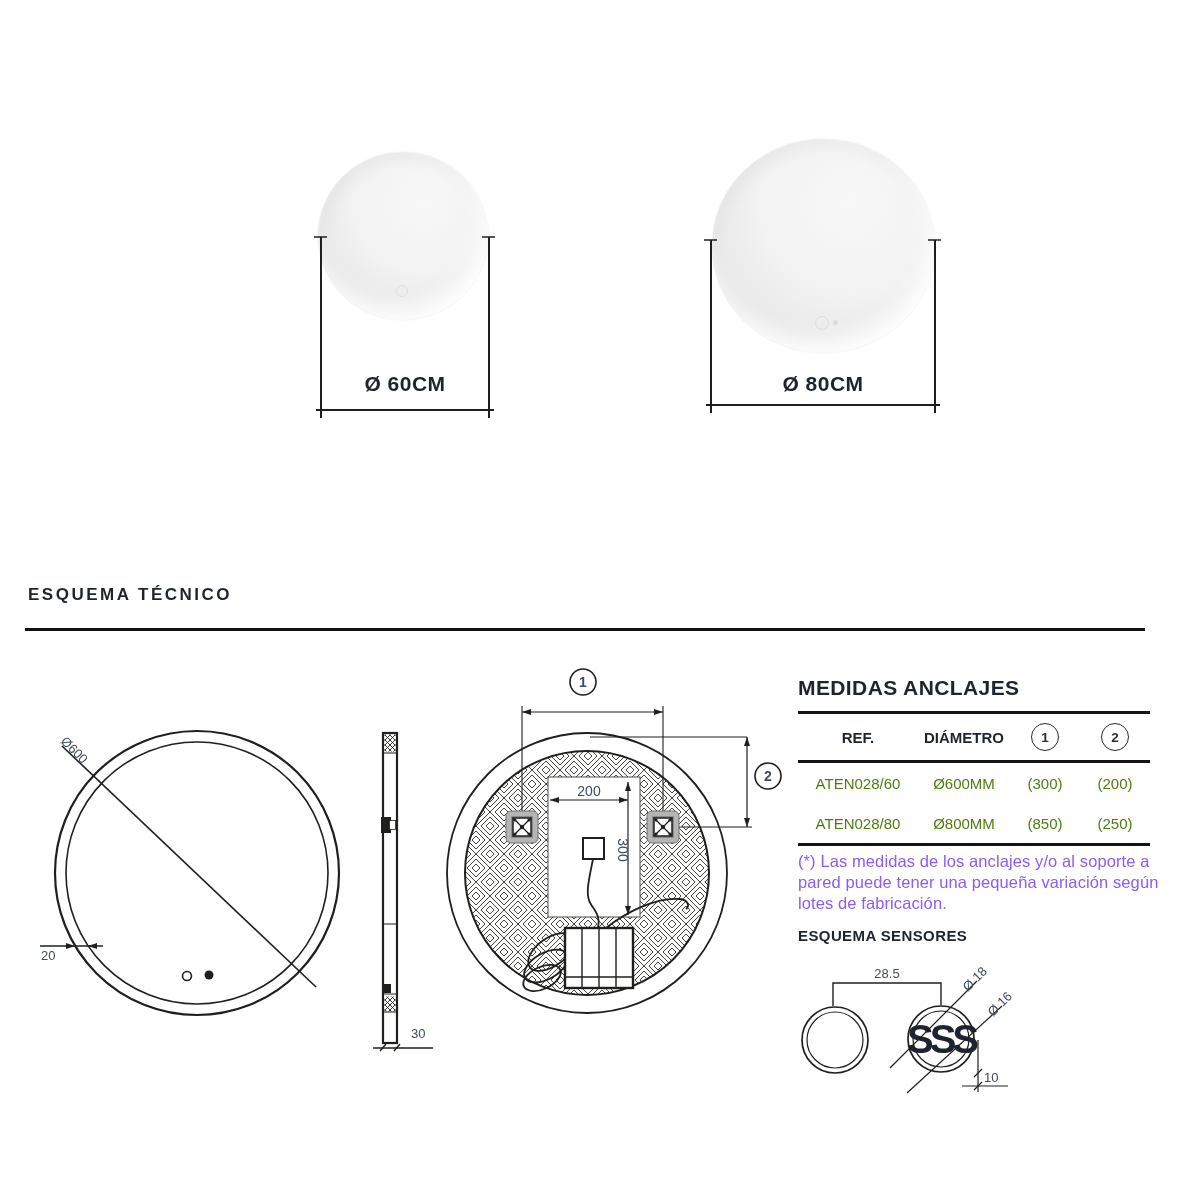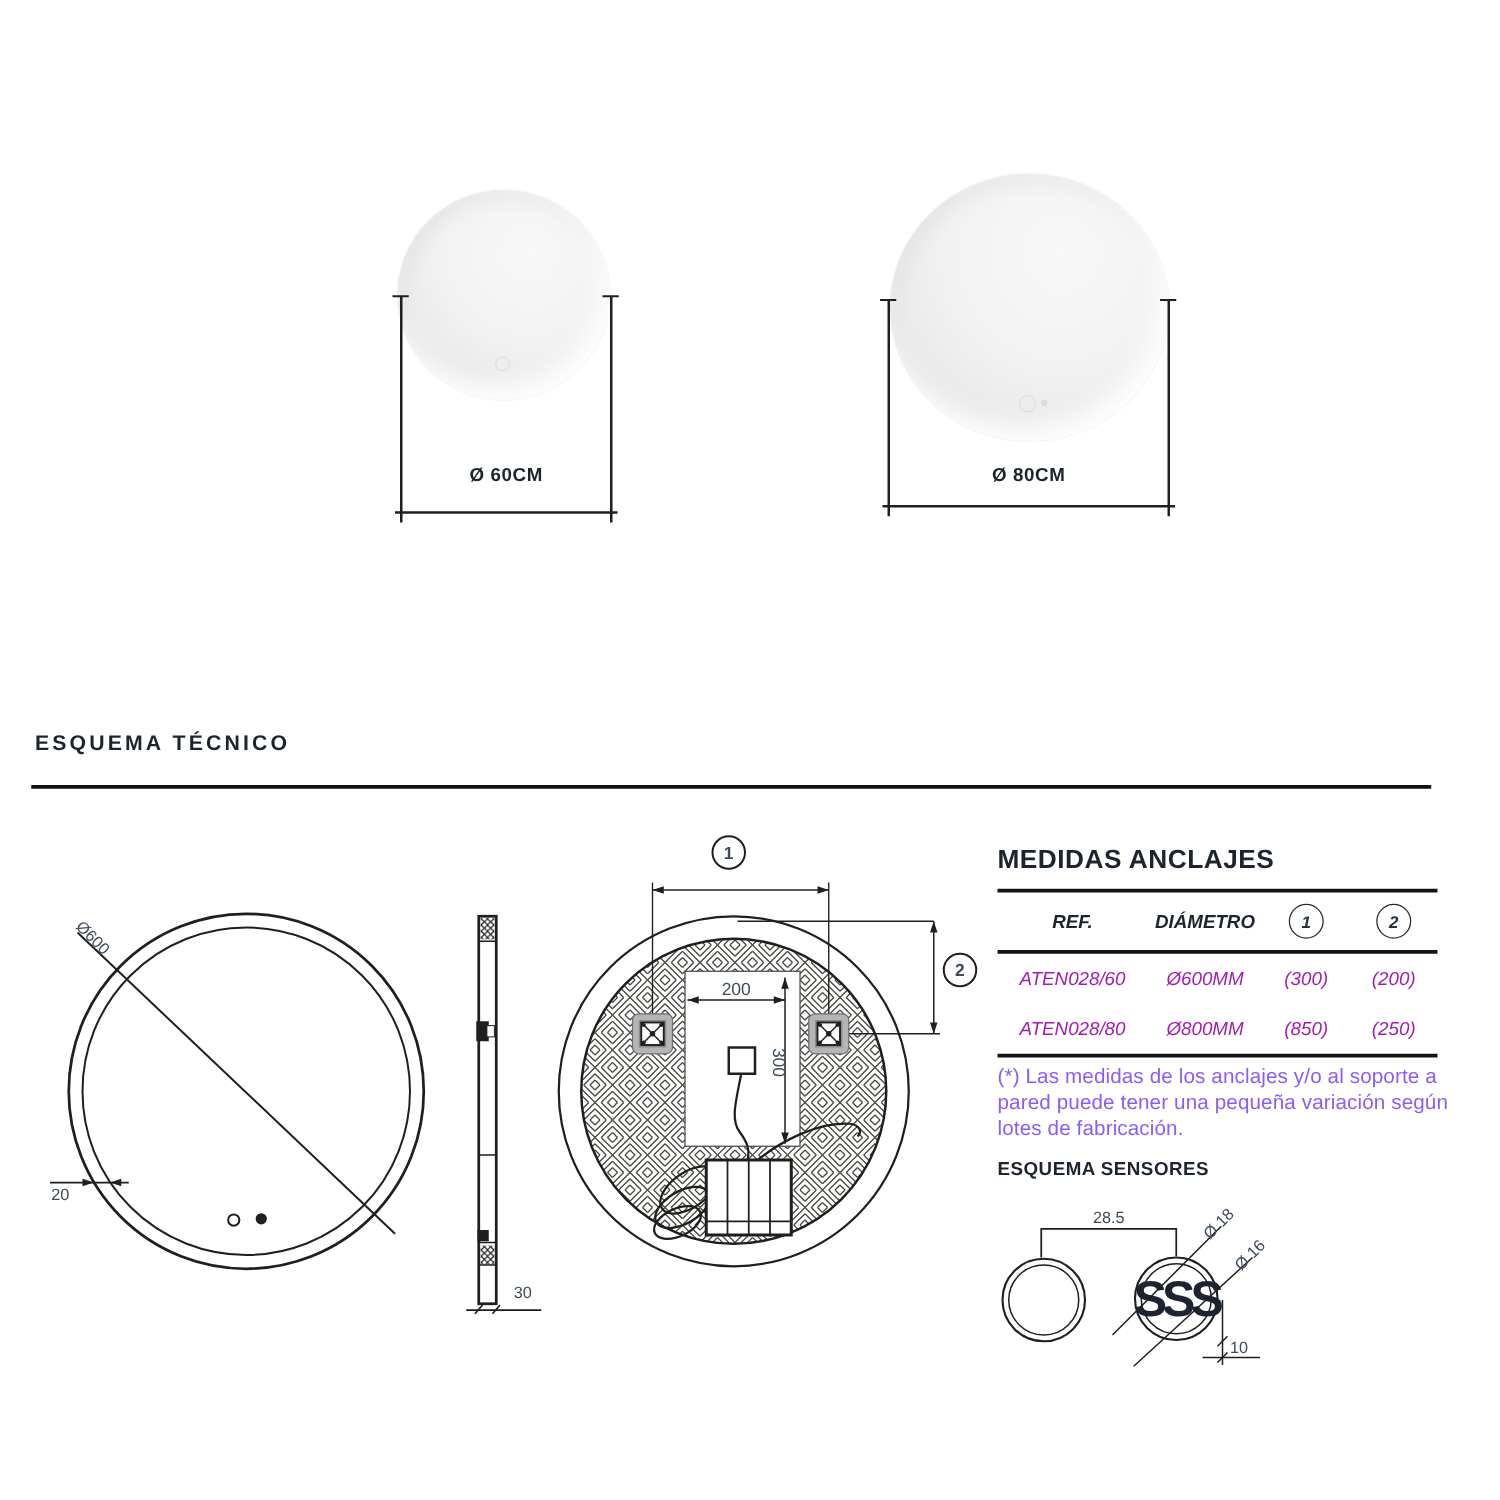--- a/index.html
+++ b/index.html
@@ -5,33 +5,33 @@
   html,body{margin:0;padding:0;background:#fff;}
   #page{position:relative;width:1200px;height:1200px;background:#fff;overflow:hidden;
         font-family:"Liberation Sans",sans-serif;}
   .abs{position:absolute;}
   
   .mirror-photo{border-radius:50%;
     background:radial-gradient(circle at 62% 30%, #f8f8f8 0%, #f2f2f2 45%, #e8e8e8 74%, #dedede 92%, #e9e9e9 100%);
     box-shadow:inset -6px -12px 20px rgba(255,255,255,.95), inset 4px 8px 16px rgba(0,0,0,.045), 0 0 0 1px rgba(0,0,0,.03);}
   .touch-ring{border-radius:50%;border:1.5px solid #d2d2d2;opacity:.55;}
   .touch-dot{border-radius:50%;background:#d6d6d6;opacity:.8;}
-  .hero-label{font-size:15px;font-weight:700;color:#1c242e;text-align:center;letter-spacing:.5px;}
+  .hero-label{font-size:21px;font-weight:700;color:#1c242e;text-align:center;letter-spacing:.5px;}
   
   .sec-heading{font-size:17px;font-weight:700;color:#1c242e;letter-spacing:2.5px;}
   .sec-rule{background:#121212;height:3px;}
   
   #anchor-table{width:352px;color:#1c242e;}
   .tbl-title{font-size:21px;font-weight:700;letter-spacing:.4px;height:20px;}
   .tbl-grid{margin-top:15px;border-top:3px solid #141414;border-bottom:3px solid #141414;}
   .tbl-row{display:grid;grid-template-columns:120px 92px 70px 70px;align-items:center;}
   .tbl-row.head{height:46px;border-bottom:3px solid #141414;font-weight:700;font-size:15px;}
-  .tbl-row.data{height:40px;font-size:15px;color:#a21caf;}
+  .tbl-row.data{height:40px;font-size:15px;color:#4d7c0f;}
   .tbl-row.data:first-of-type{margin-top:2px;}
-  .cell{text-align:center;font-style:italic;}
+  .cell{text-align:center;}
   .circ-num{display:inline-flex;align-items:center;justify-content:center;width:26px;height:26px;
     border:1.8px solid #2a2a2a;border-radius:50%;font-size:13.5px;font-weight:700;color:#24303c;}
   
   .note-text{width:362px;font-size:16.5px;line-height:21px;color:#8b5cf6;letter-spacing:.1px;}
   .sub-heading{font-size:15px;font-weight:700;color:#1c242e;letter-spacing:.4px;}
   svg{display:block;}
   text{font-family:"Liberation Sans",sans-serif;}
   .dimtxt{fill:#3d4b5a;font-size:13px;}
 </style>
 </head>

